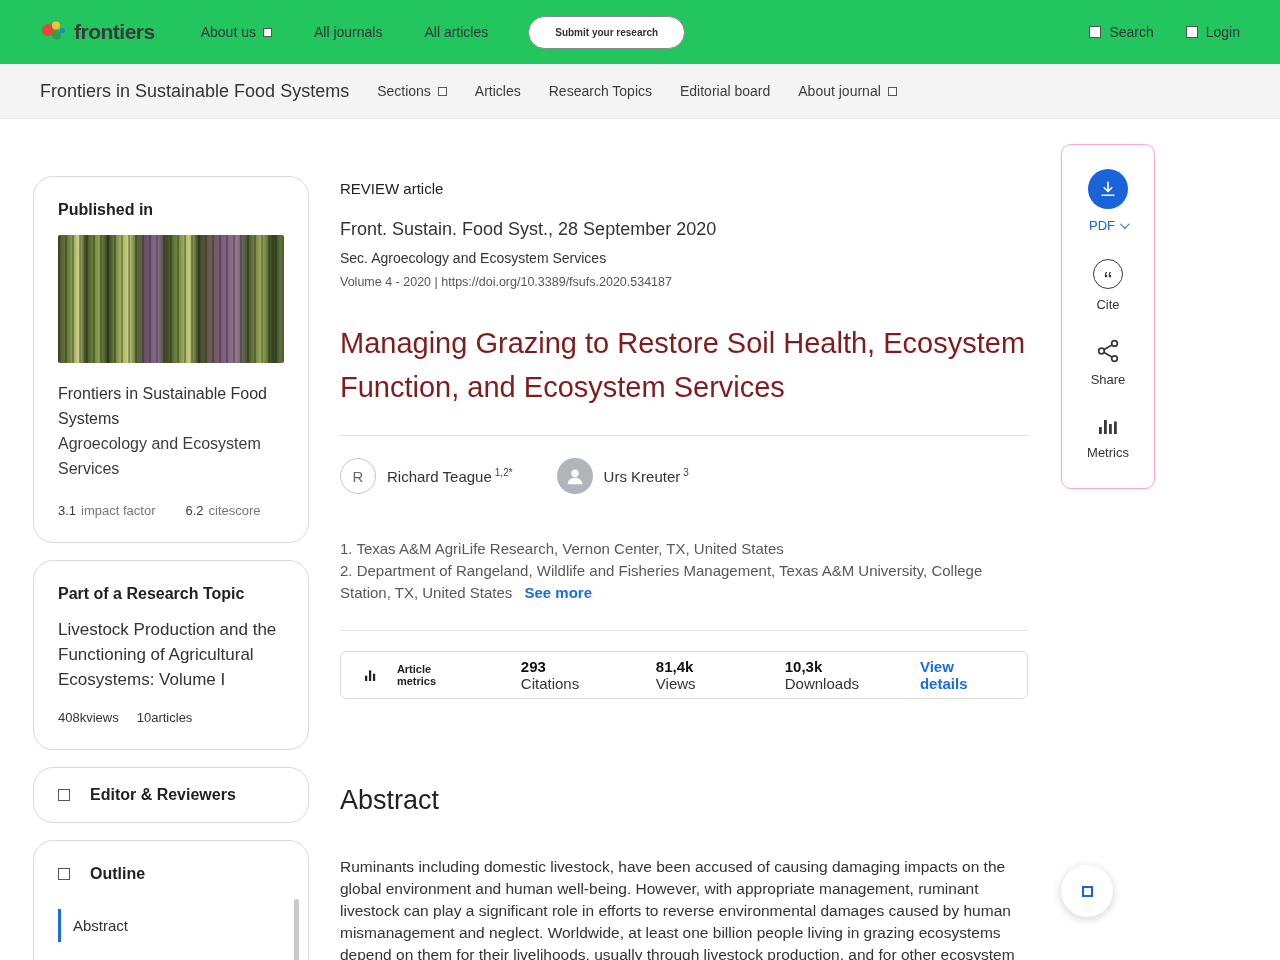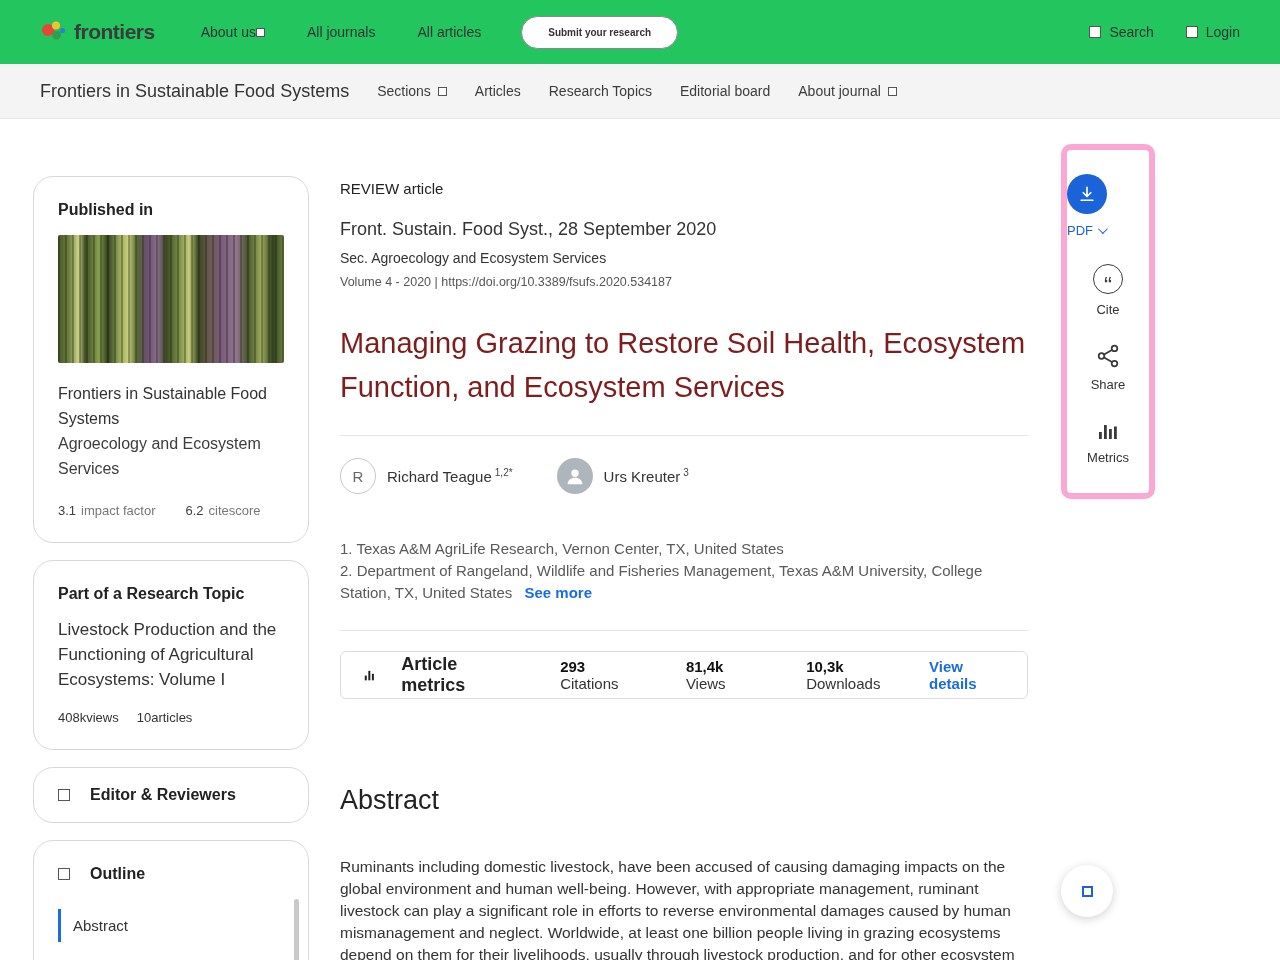--- a/index.html
+++ b/index.html
@@ -6,21 +6,21 @@
   html,body{background:#fff}
   .page{position:relative;width:1280px;height:960px;overflow:hidden;background:#fff;
         font-family:"Liberation Sans",sans-serif;color:#333}
 
   
   .topnav{position:absolute;top:0;left:0;width:1280px;height:64px;background:#22c55e;
           display:flex;align-items:center;padding:0 40px}
   .logo{display:flex;align-items:center;gap:8px;cursor:pointer}
   .logo-text{font-size:21px;font-weight:bold;color:#3b3b3b;letter-spacing:-.5px}
   .mainlinks{display:flex;align-items:center;margin-left:46px;gap:42px}
-  .navlink{display:flex;align-items:center;font-size:14px;color:#333;cursor:pointer;text-decoration:none}
+  .navlink{display:flex;align-items:center;gap:7px;font-size:14px;color:#333;cursor:pointer;text-decoration:none}
   .sq{display:inline-block;width:9px;height:9px;border:1.3px solid #555;background:#fff}
   .sq.big{width:12px;height:12px;border-width:1.5px}
   .submit-btn{margin-left:40px;background:#fff;border:1px solid #8a8a8a;border-radius:19px;
               padding:10px 26px;font-size:10px;font-weight:bold;color:#333;cursor:pointer;
               font-family:"Liberation Sans",sans-serif}
   .top-spacer{flex:1}
   .toplink{display:flex;align-items:center;gap:8px;font-size:14px;color:#333;cursor:pointer;margin-left:32px}
 
   
   .journalnav{position:absolute;top:64px;left:0;width:1280px;height:55px;background:#f4f4f4;
@@ -71,32 +71,32 @@
   .avatar{width:36px;height:36px;border-radius:50%;border:1px solid #c7c7c7;background:#fff;
           display:flex;align-items:center;justify-content:center;font-size:15px;color:#666}
   .avatar.filled{background:#aeb6bc;border:none}
   .author-name{font-size:15px;color:#333}
   .sup{font-size:10px;vertical-align:super;color:#444;margin-left:3px}
   .affils{padding:22px 0 26px;font-size:15px;line-height:22px;color:#595959}
   .affils p{margin:0}
   .seemore{color:#1a6ce0;font-weight:bold;cursor:pointer;margin-left:8px;text-decoration:none}
   .metrics-bar{margin-top:20px;border:1px solid #dcdcdc;border-radius:6px;height:48px;
                display:flex;align-items:center;padding:0 22px;gap:10px}
-  .metrics-bar .mlabel{font-size:18px;font-weight:bold;color:#222;margin-left:14px}
+  .metrics-bar .mlabel{font-size:11px;font-weight:bold;color:#222;margin-left:8px}
   .mstat{margin-left:38px;font-size:15px;color:#333}
   .mstat b{color:#111}
   .mspacer{flex:1}
   .viewdetails{font-size:15px;font-weight:bold;color:#1a6ce0;cursor:pointer;text-decoration:none}
   .abstract-h{margin-top:86px;font-size:27px;font-weight:500;color:#222}
   .abstract-p{margin-top:40px;font-size:15.5px;line-height:22px;color:#333;width:688px}
 
   
   .actions-card{position:absolute;left:1061px;top:144px;width:94px;background:#fff;
-                border:6px solid #f9a8d4;border-radius:10px;box-shadow:0 1px 5px rgba(0,0,0,.05);
-                display:flex;flex-direction:column;padding:24px 0 28px}
+                border:1px solid #f9a8d4;border-radius:10px;box-shadow:0 1px 5px rgba(0,0,0,.05);
+                display:flex;flex-direction:column;align-items:center;padding:24px 0 28px}
   .pdf-circle{width:40px;height:40px;border-radius:50%;background:#1a63d8;display:flex;
               align-items:center;justify-content:center;cursor:pointer;border:none}
   .pdf-label{margin-top:9px;display:flex;align-items:center;gap:5px;color:#1a63d8;
              font-size:13px;cursor:pointer}
   .chev{display:inline-block;width:7px;height:7px;border-right:1.6px solid #1a63d8;
         border-bottom:1.6px solid #1a63d8;transform:rotate(45deg) translateY(-2px)}
   .act-item{display:flex;flex-direction:column;align-items:center;margin-top:26px;cursor:pointer}
   .act-label{margin-top:8px;font-size:13px;color:#333}
   .cite-circle{width:30px;height:30px;border:1.6px solid #3a3a3a;border-radius:50%;
                display:flex;align-items:center;justify-content:center;overflow:hidden}

